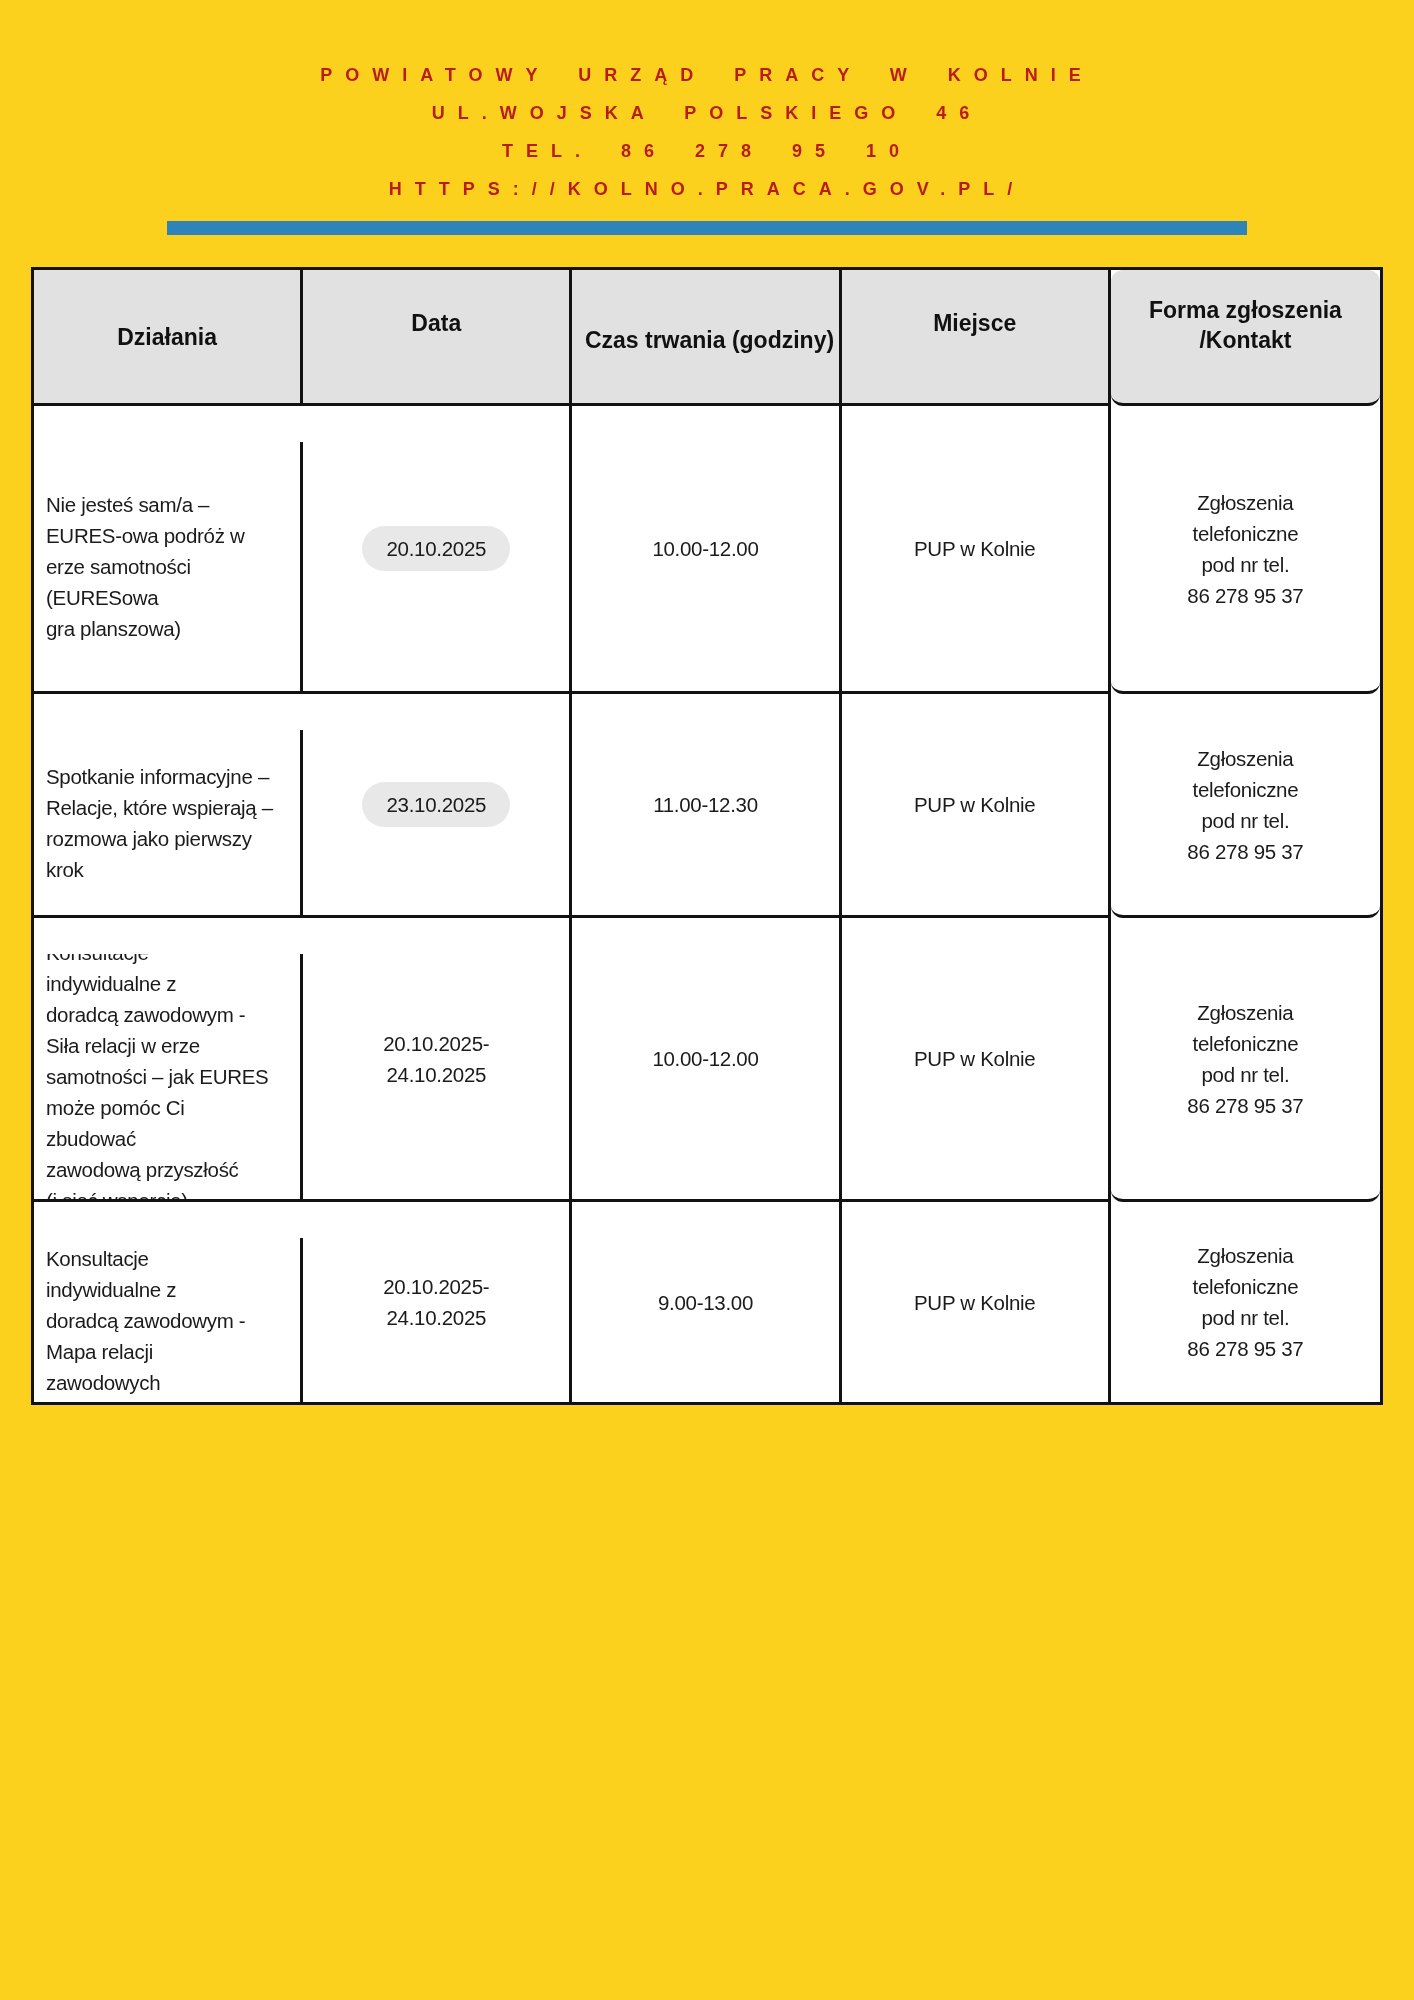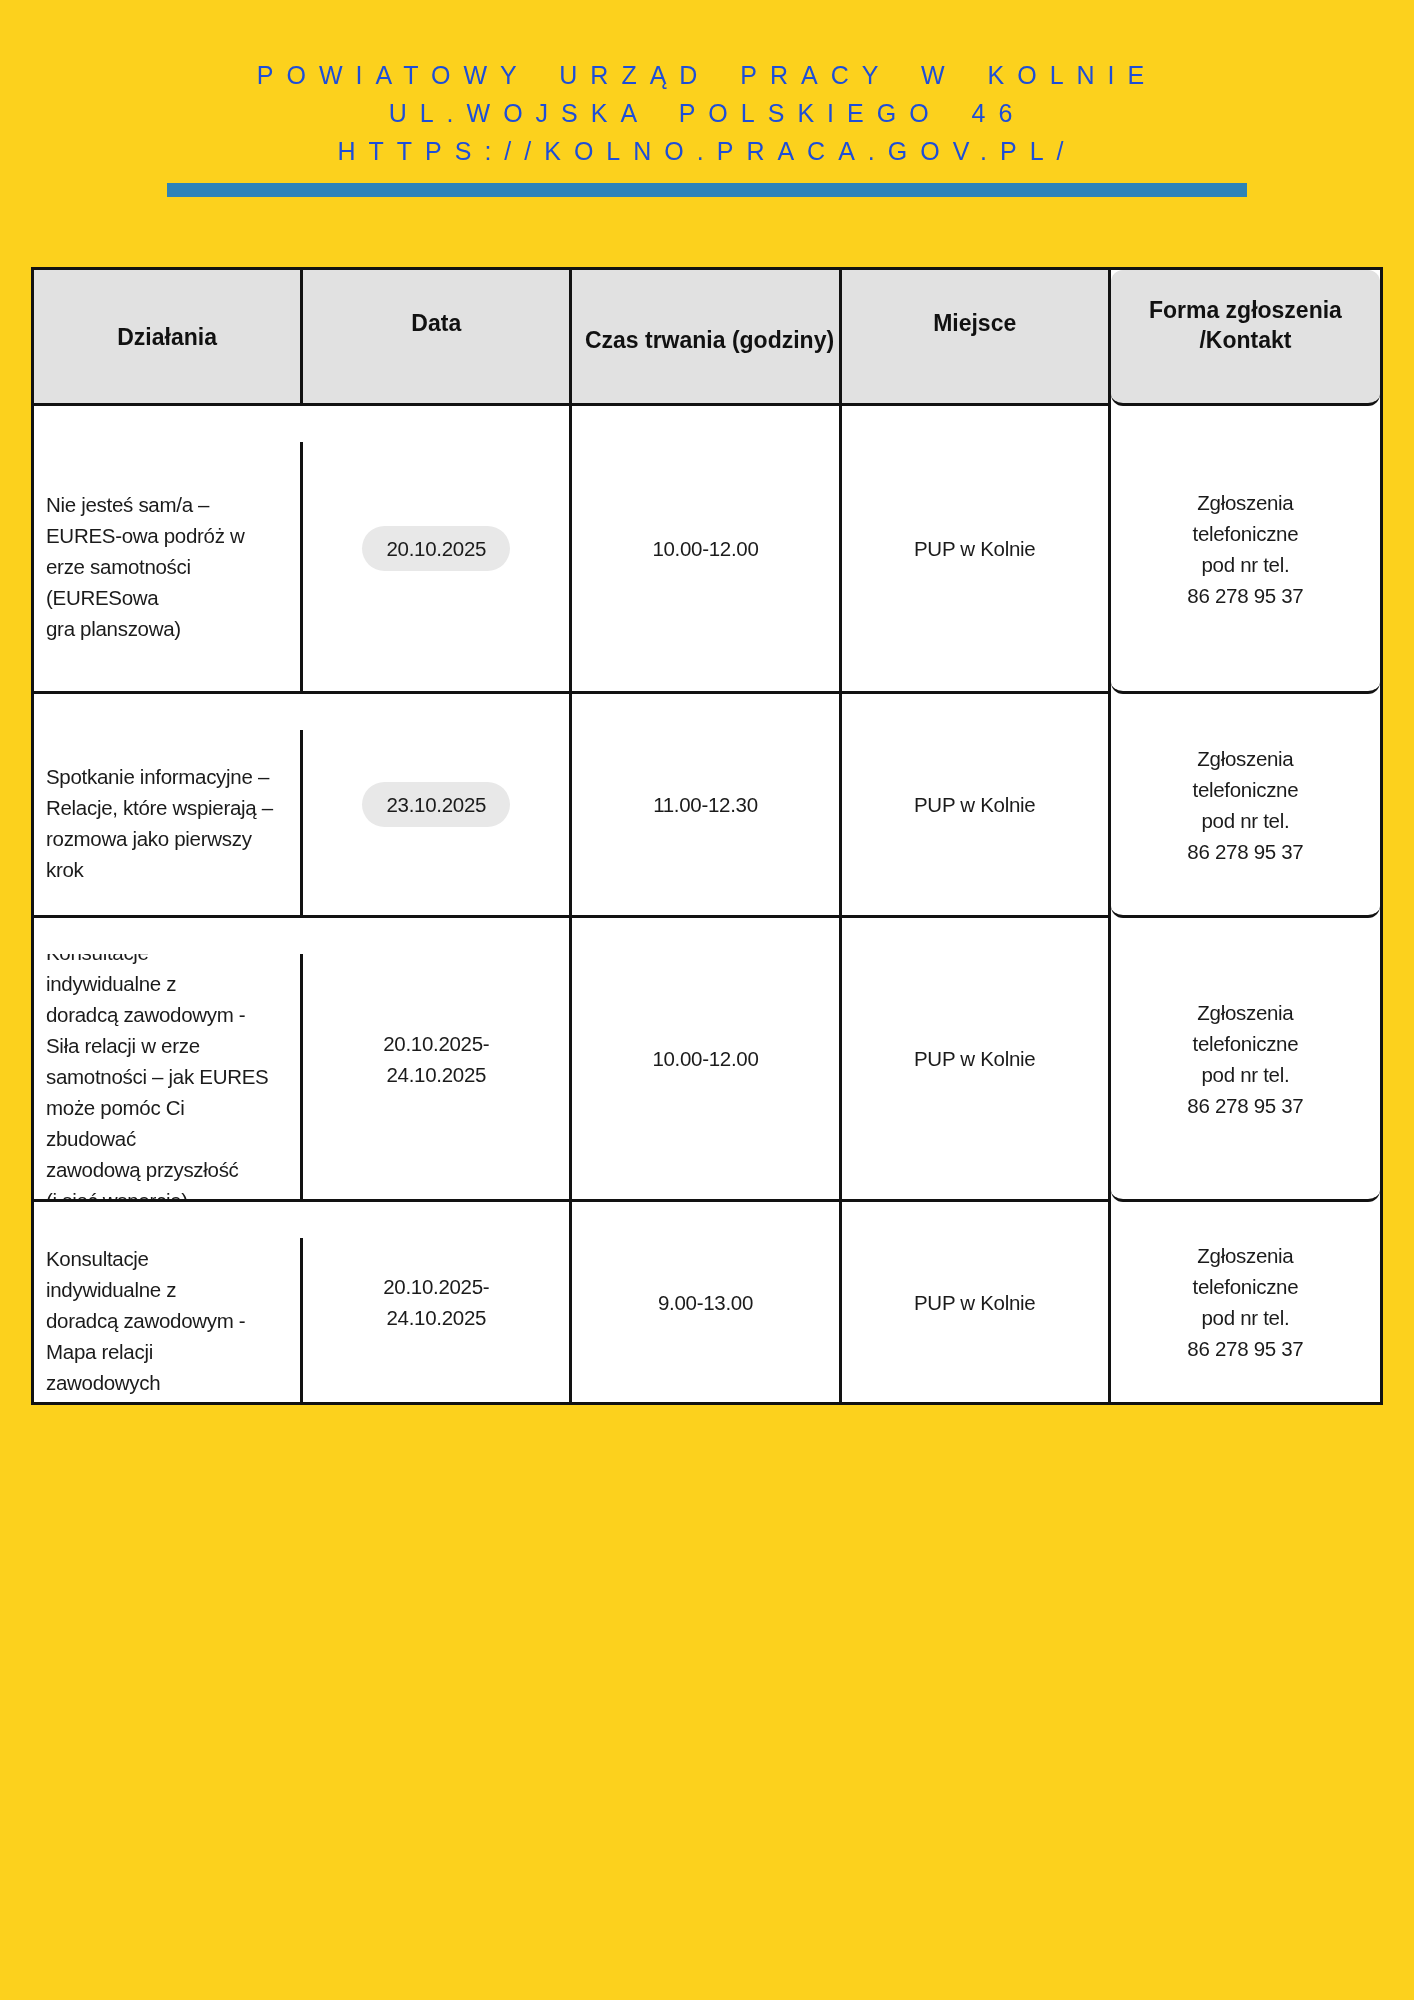--- a/index.html
+++ b/index.html
@@ -15,26 +15,26 @@
     background: #FCD11D;
     overflow: hidden;
   }
 
   
   .letterhead {
     padding-top: 56px;
     text-align: center;
   }
   .hline {
-    font-size: 25px;
+    font-size: 18px;
     line-height: 38px;
-    font-weight: normal;
+    font-weight: bold;
     letter-spacing: 13px;
     word-spacing: 10px;
-    color: #1d4ed8;
+    color: #b91c1c;
     white-space: nowrap;
   }
   .divider {
     width: 1080px;
     height: 14px;
     margin: 13px auto 0 auto;
     background: #2E83B8;
   }
 
   
@@ -98,20 +98,21 @@
   }
 </style>
 </head>
 <body>
 
 <div class="page">
 
   <div class="letterhead">
     <div class="hline">POWIATOWY URZĄD PRACY W KOLNIE</div>
     <div class="hline">UL.WOJSKA POLSKIEGO 46</div>
+    <div class="hline">TEL. 86 278 95 10</div>
     <div class="hline">HTTPS://KOLNO.PRACA.GOV.PL/</div>
     <div class="divider"></div>
   </div>
 
   <div class="tbl">
 
     <div class="cell head h-dzialania"><span class="h-in">Działania</span></div>
     <div class="cell head h-data"><span class="h-in">Data</span></div>
     <div class="cell head h-czas"><span class="h-in">Czas trwania (godziny)</span></div>
     <div class="cell head h-miejsce"><span class="h-in">Miejsce</span></div>

